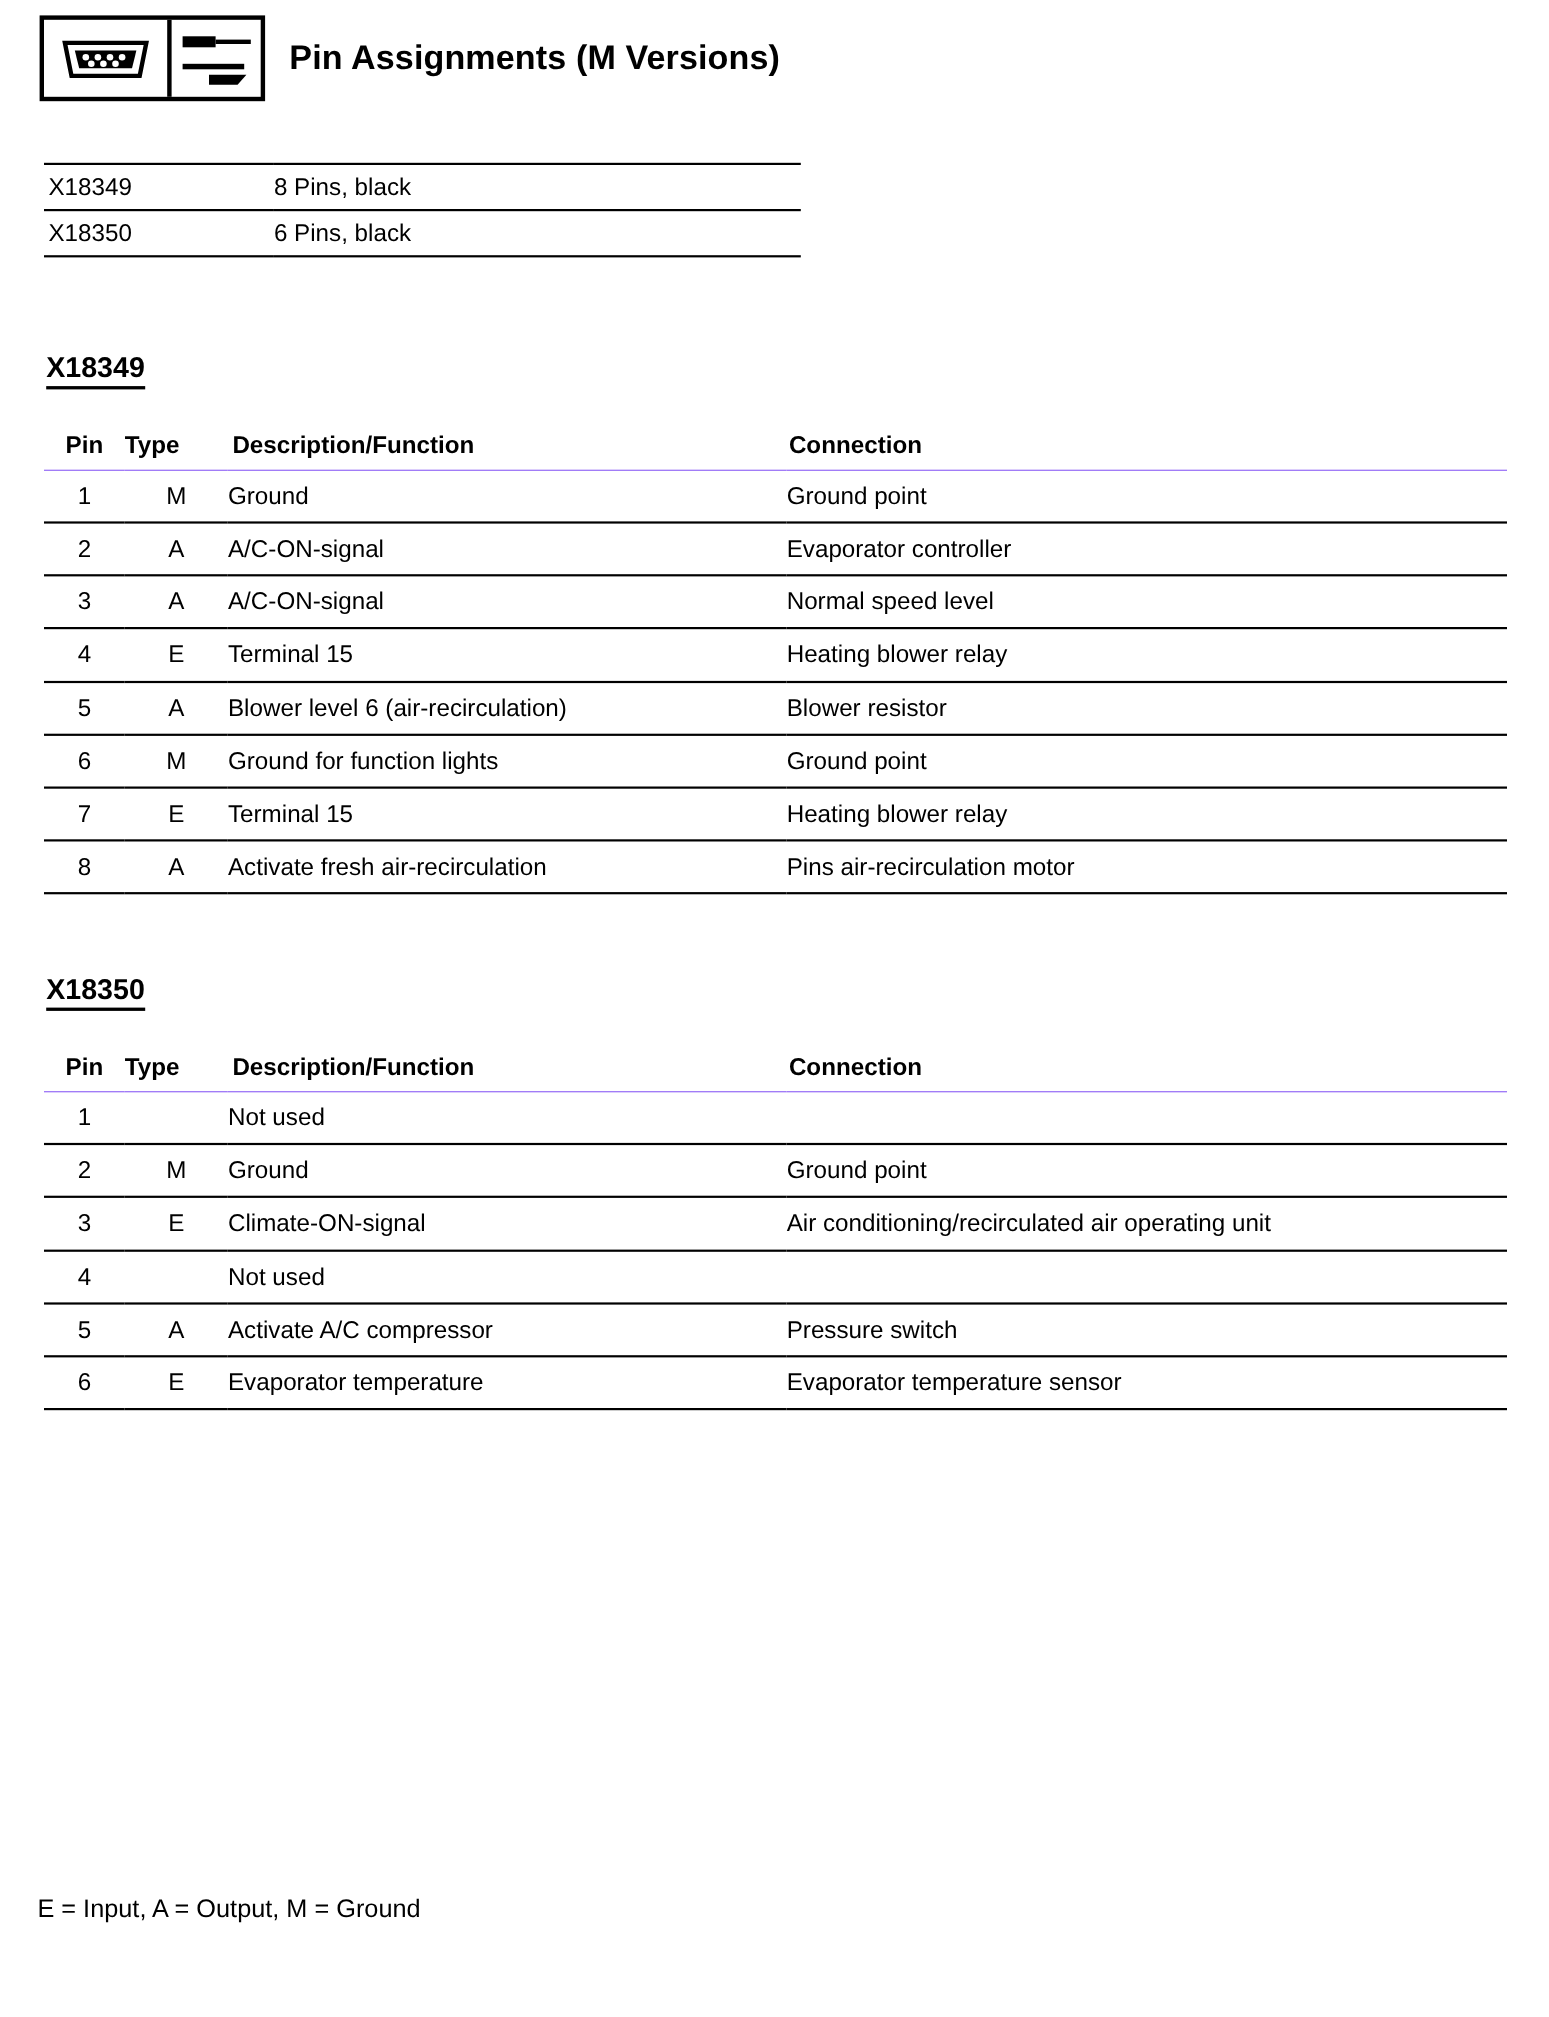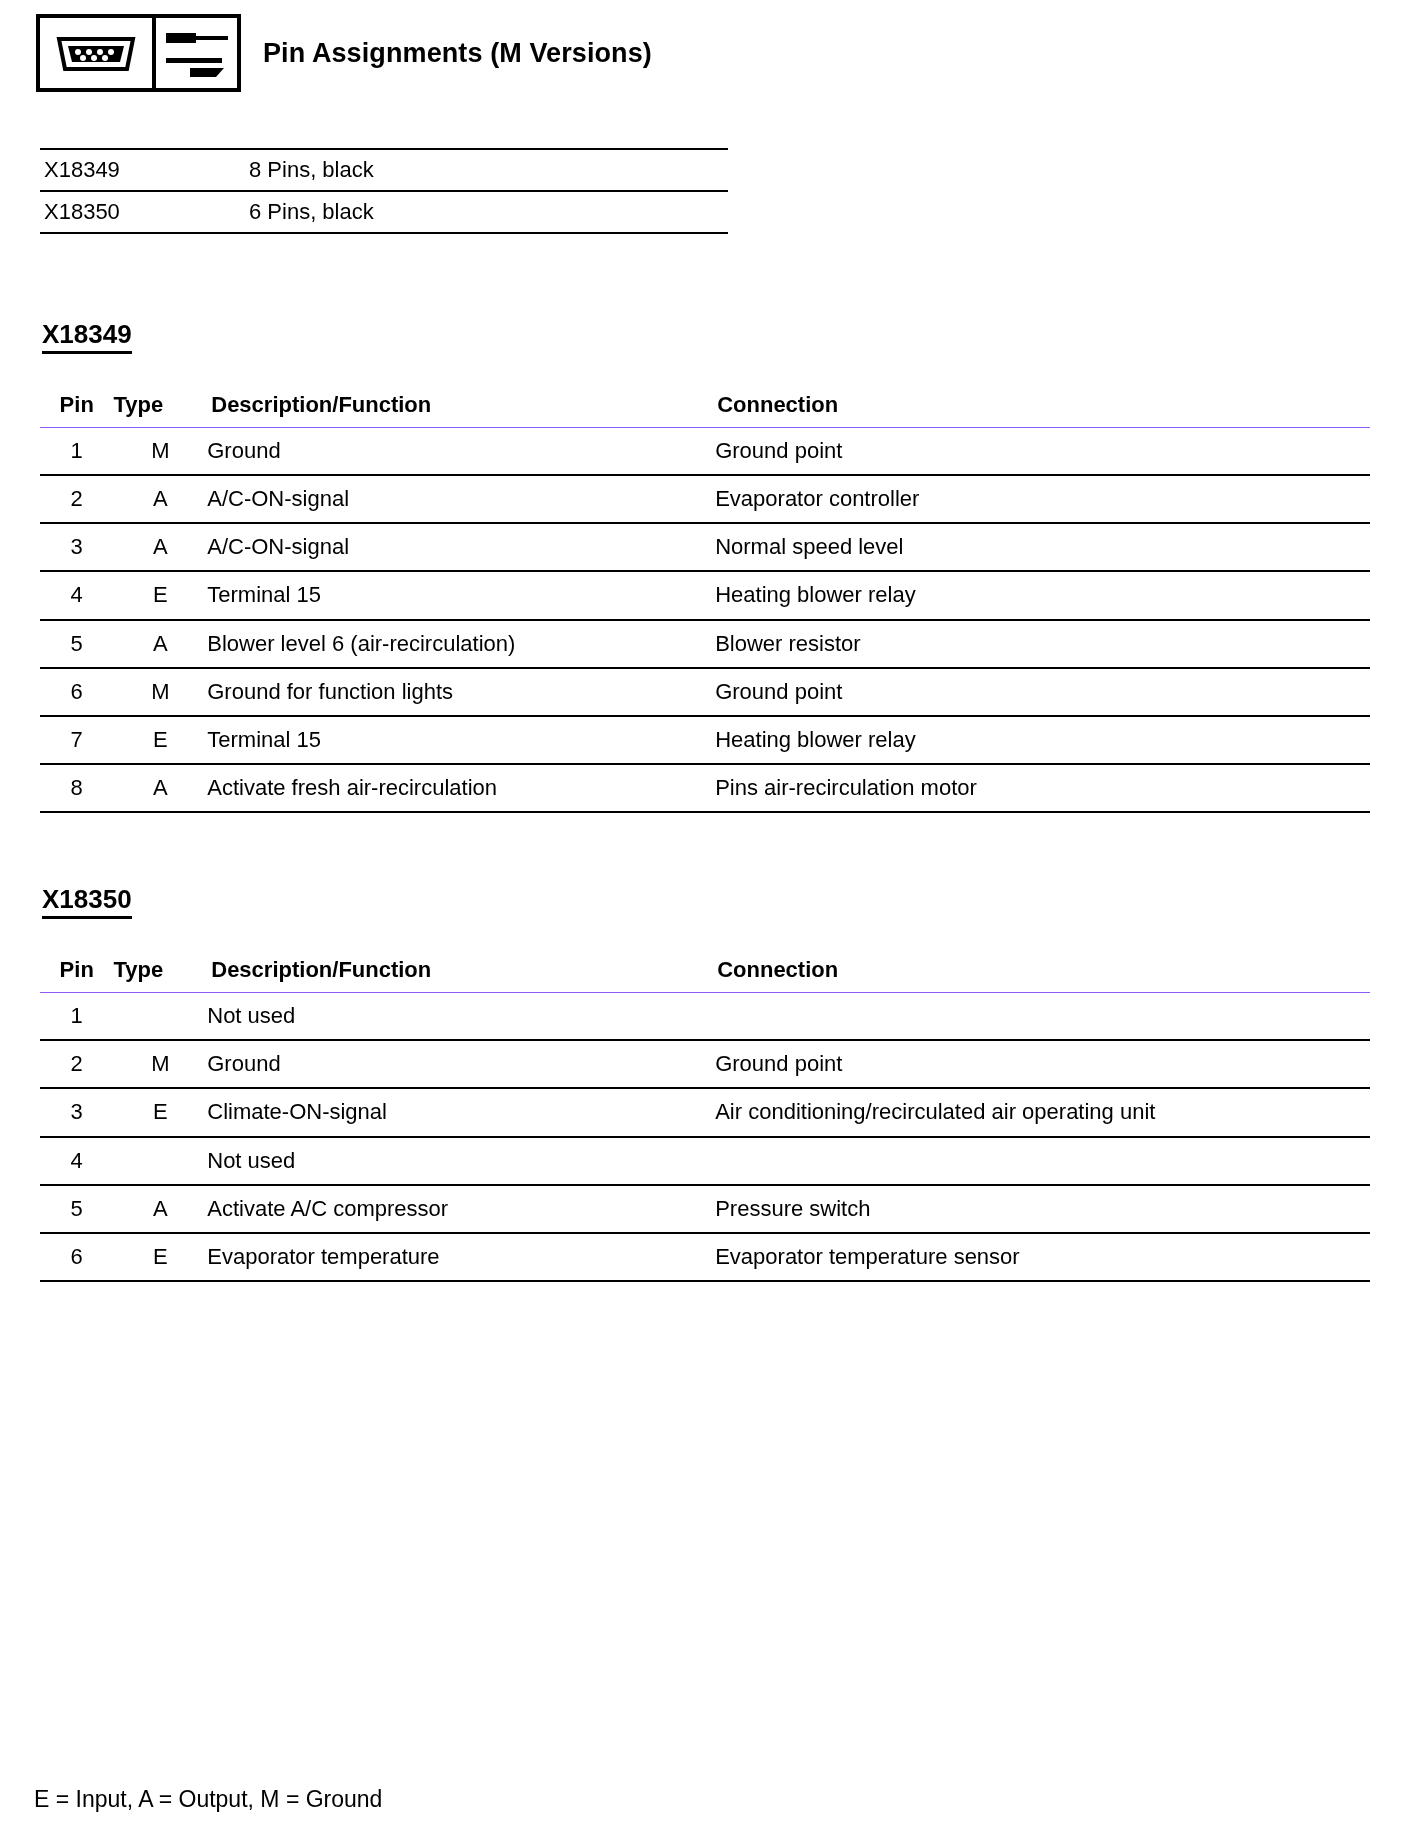--- a/index.html
+++ b/index.html
@@ -54,21 +54,21 @@
   .icon-right {
     flex: 1;
     display: flex;
     flex-direction: column;
     justify-content: space-around;
     align-items: center;
     padding: 6px 0;
   }
   .icon-right svg { display: block; }
   .header-title {
-    font-size: 27px;
+    font-size: 31px;
     font-weight: bold;
     margin-left: 22px;
     letter-spacing: 0.1px;
     white-space: nowrap;
   }
 
   
   .summary {
     margin: 56px 0 0 40px;
     width: 688px;
@@ -124,21 +124,21 @@
   .c-conn { width: 640px; padding-left: 2px; }
   th.c-pin  { text-align: center; }
   th.c-type { text-align: left; }
   th.c-desc { padding-left: 4px; margin-left: 16px; }
   th.c-conn { padding-left: 2px; }
 
   
   .footnote {
     position: absolute;
     left: 34px;
-    top: 1772px;
+    top: 1708px;
     font-size: 23px;
     text-align: center;
   }
 </style>
 </head>
 <body>
 
 <div class="page">
 
   <div class="header">

